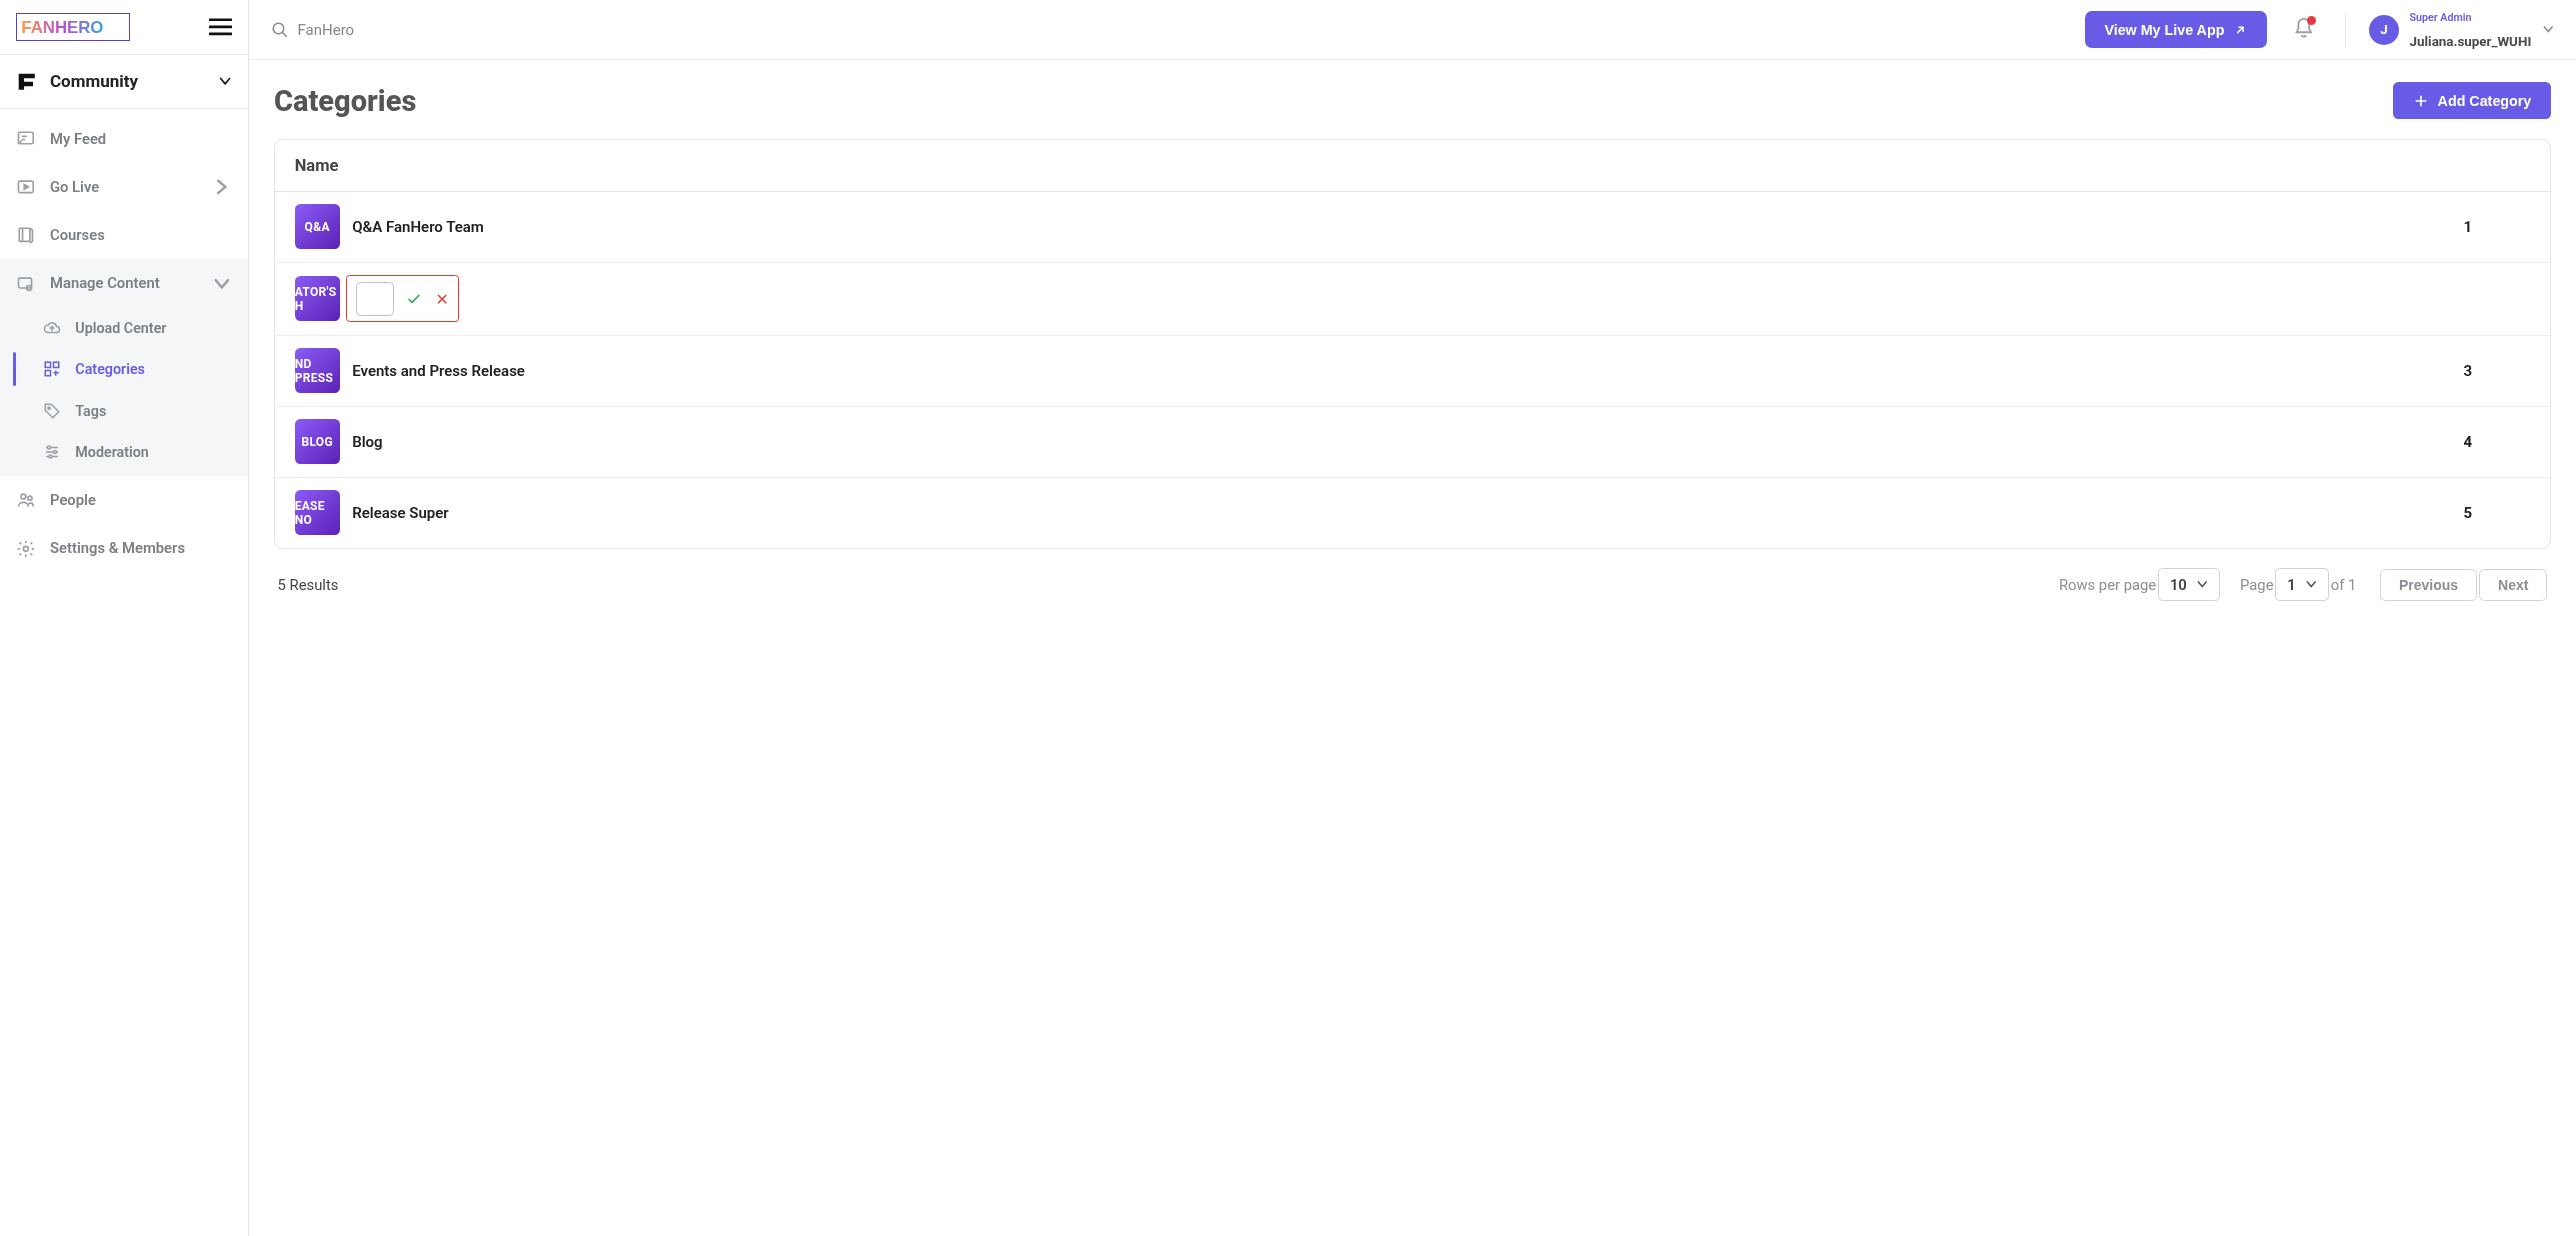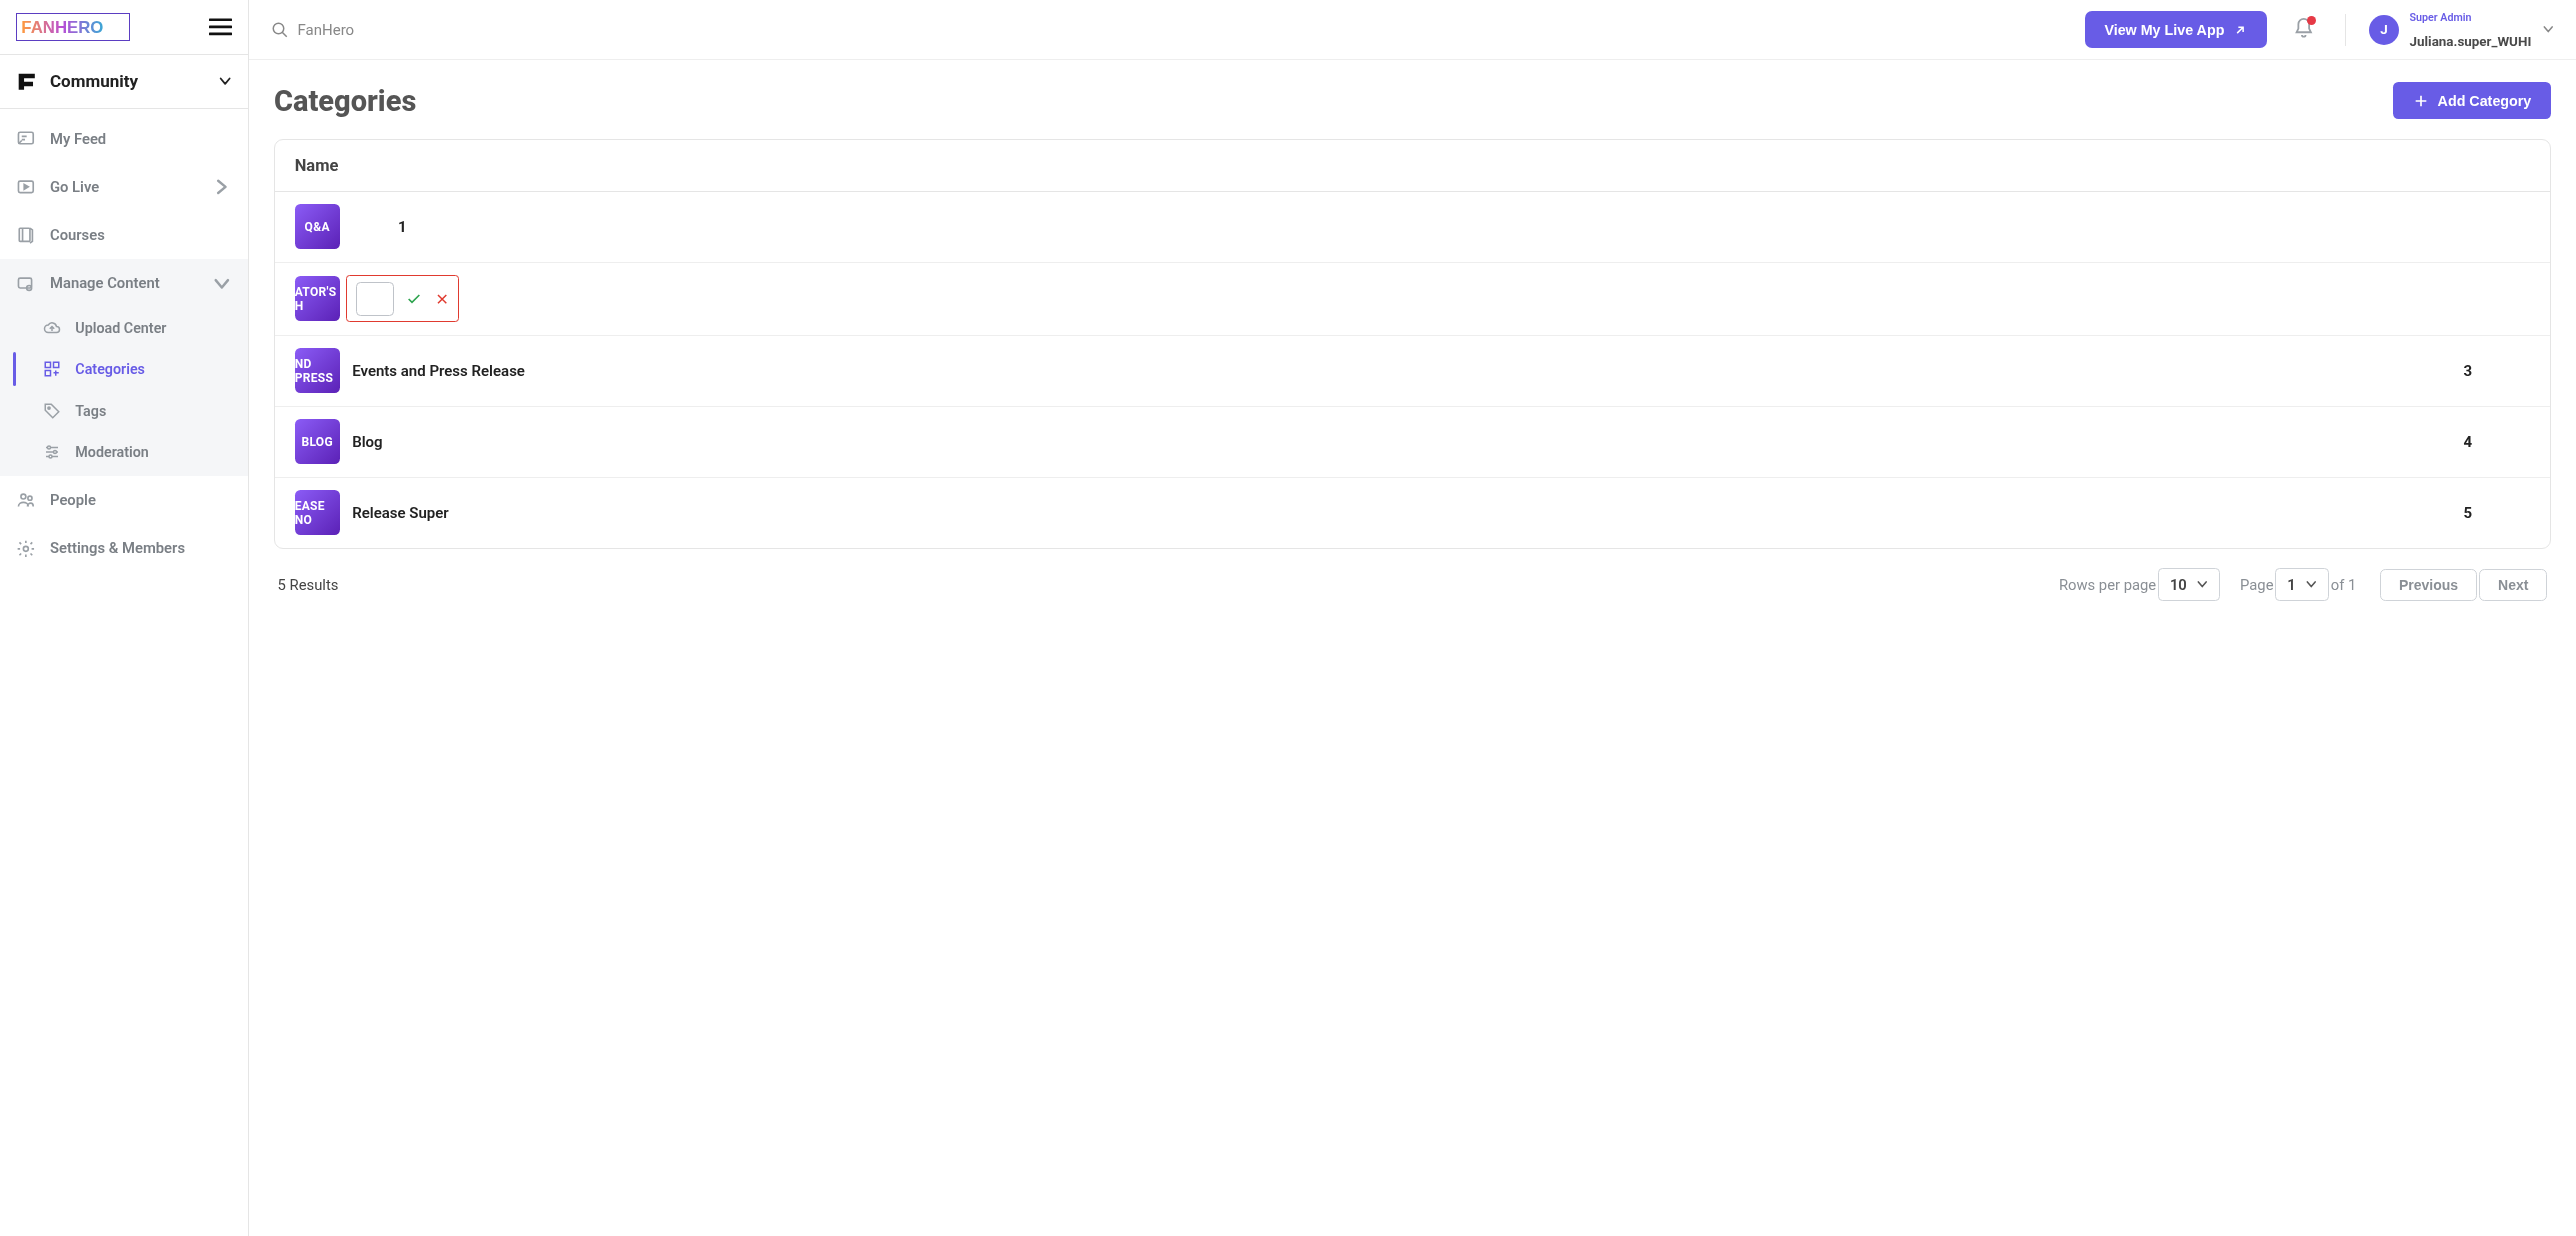--- a/index.html
+++ b/index.html
@@ -247,20 +247,21 @@
             </svg>
           <span>Add Category</span>
         </button>
       </div>
 
       <div class="table-card">
         <div class="thead">Name</div>
 
         <div class="trow">
           <div class="thumb">Q&amp;A</div>
+          <div class="cat-name">Q&amp;A FanHero Team</div>
           <div class="count-cell">1</div>
         </div>
 
         <div class="trow">
           <div class="thumb">ATOR'S H</div>
           <div class="count-cell">
             <span class="edit-box">
               <span class="input-sq"></span>
               <svg class="ok-ic" width="16" height="16" viewBox="0 0 24 24" fill="none" stroke="currentColor" stroke-width="2.5">
                   <path d="M4 12l5 5L20 6"></path>

